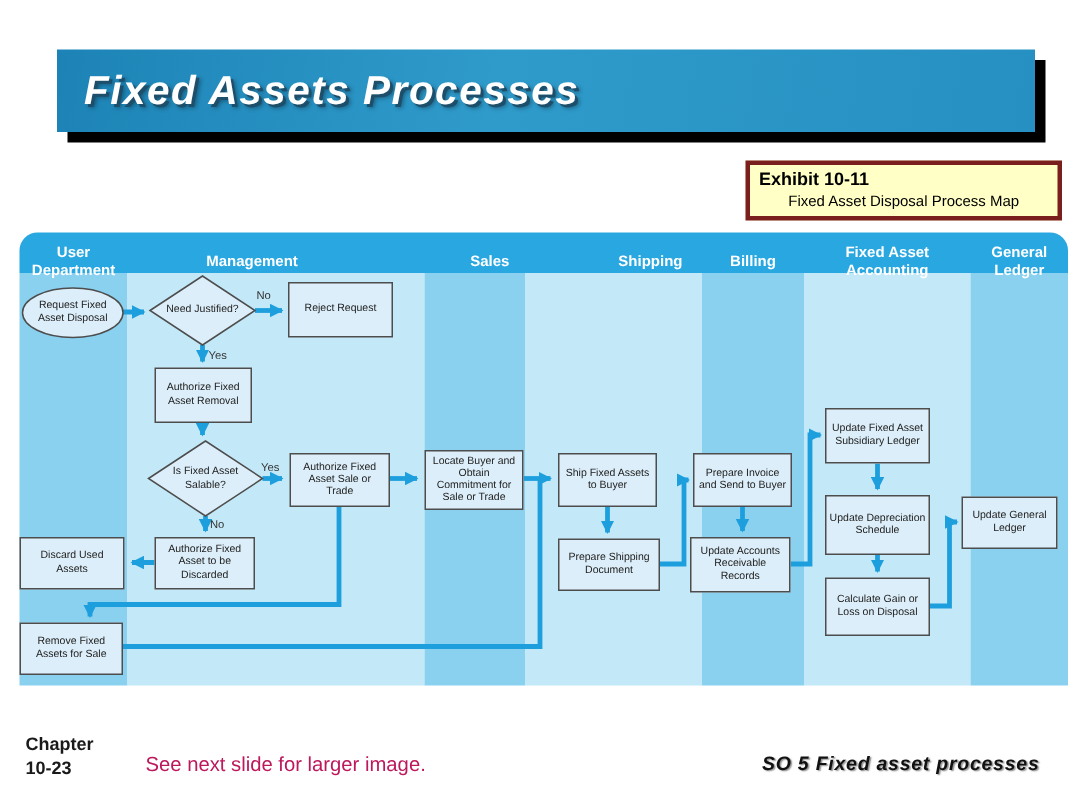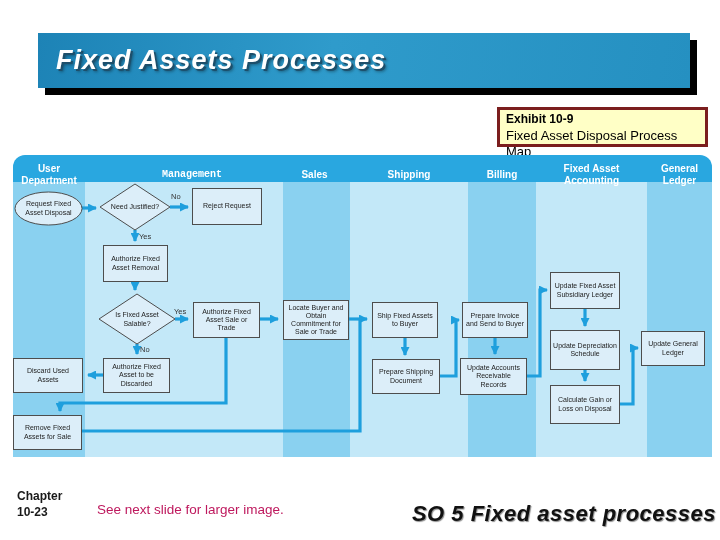--- a/index.html
+++ b/index.html
@@ -20,21 +20,21 @@
     text-shadow:2px 2px 0 #1d4f6b, 3px 3px 3px rgba(0,0,0,.35);
     white-space:nowrap;
   }
   
   .exhibit{
     position:absolute;left:497px;top:107px;width:211px;height:40px;
     box-sizing:border-box;background:#ffffc6;border:3px solid #7b1e1e;
     padding:2px 6px;line-height:1.3;
   }
   .exhibit .l1{font-size:12px;font-weight:bold;color:#000;}
-  .exhibit .l2{font-size:13px;color:#000;}
+  .exhibit .l2{font-size:10px;color:#000;text-align:center;}
   
   .flowchart{position:absolute;left:13px;top:155px;width:699px;height:302px;}
   .lane{position:absolute;top:27px;bottom:0;}
   .lane-dark{background:#8ad1f0;}
   .lane-light{background:#c3e8f8;}
   .lanes-header{
     position:absolute;left:0;top:0;width:699px;height:27px;
     background:#29a7e0;border-radius:12px 12px 0 0;
   }
   .lane-label{
@@ -53,57 +53,57 @@
     font-size:7px;line-height:1.18;color:#222;background:transparent;border:none;
   }
   .decision-label{position:absolute;font-size:7.5px;color:#333;}
   
   .chapter{
     position:absolute;left:17px;top:489px;font-size:12px;font-weight:bold;
     color:#1a1a1a;line-height:1.3;
   }
   .note{position:absolute;left:97px;top:502px;font-size:13.5px;color:#be185d;}
   .so-label{
-    position:absolute;right:4px;top:501px;font-size:22px;font-weight:bold;font-style:italic;
+    position:absolute;right:27px;top:501px;font-size:13px;font-weight:bold;font-style:italic;
     color:#111;letter-spacing:.5px;text-shadow:1px 1px 1px rgba(0,0,0,.45);white-space:nowrap;
   }
 </style>
 </head>
 <body>
 
 <div class="title-bar">
   <div class="title-text">Fixed Assets Processes</div>
 </div>
 
 <div class="exhibit">
-  <div class="l1">Exhibit 10-9</div>
+  <div class="l1">Exhibit 10-11</div>
   <div class="l2">Fixed Asset Disposal Process Map</div>
 </div>
 
 <div class="flowchart">
 
   <div class="lane lane-dark" style="left:0;width:72px;"></div>
   <div class="lane lane-light" style="left:72px;width:198px;"></div>
   <div class="lane lane-dark" style="left:270px;width:67px;"></div>
   <div class="lane lane-light" style="left:337px;width:118px;"></div>
   <div class="lane lane-dark" style="left:455px;width:68px;"></div>
   <div class="lane lane-light" style="left:523px;width:111px;"></div>
   <div class="lane lane-dark" style="left:634px;width:65px;"></div>
 
   <div class="lanes-header"></div>
   <div class="lane-label" style="left:0;width:72px;">
       <span style="max-width:58px;">User Department</span>
     </div>
-  <div class="lane-label" style="left:80px;width:198px;font-family:Liberation Mono, monospace;">
+  <div class="lane-label" style="left:56px;width:198px;">
       <span>Management</span>
     </div>
-  <div class="lane-label" style="left:268px;width:67px;">
+  <div class="lane-label" style="left:280px;width:67px;">
       <span>Sales</span>
     </div>
-  <div class="lane-label" style="left:337px;width:118px;">
+  <div class="lane-label" style="left:324px;width:118px;justify-content:flex-end;">
       <span>Shipping</span>
     </div>
   <div class="lane-label" style="left:455px;width:68px;">
       <span>Billing</span>
     </div>
   <div class="lane-label" style="left:523px;width:111px;justify-content:center;">
       <span style="max-width:70px;">Fixed Asset Accounting</span>
     </div>
   <div class="lane-label" style="left:634px;width:65px;">
       <span style="max-width:46px;">General Ledger</span>

